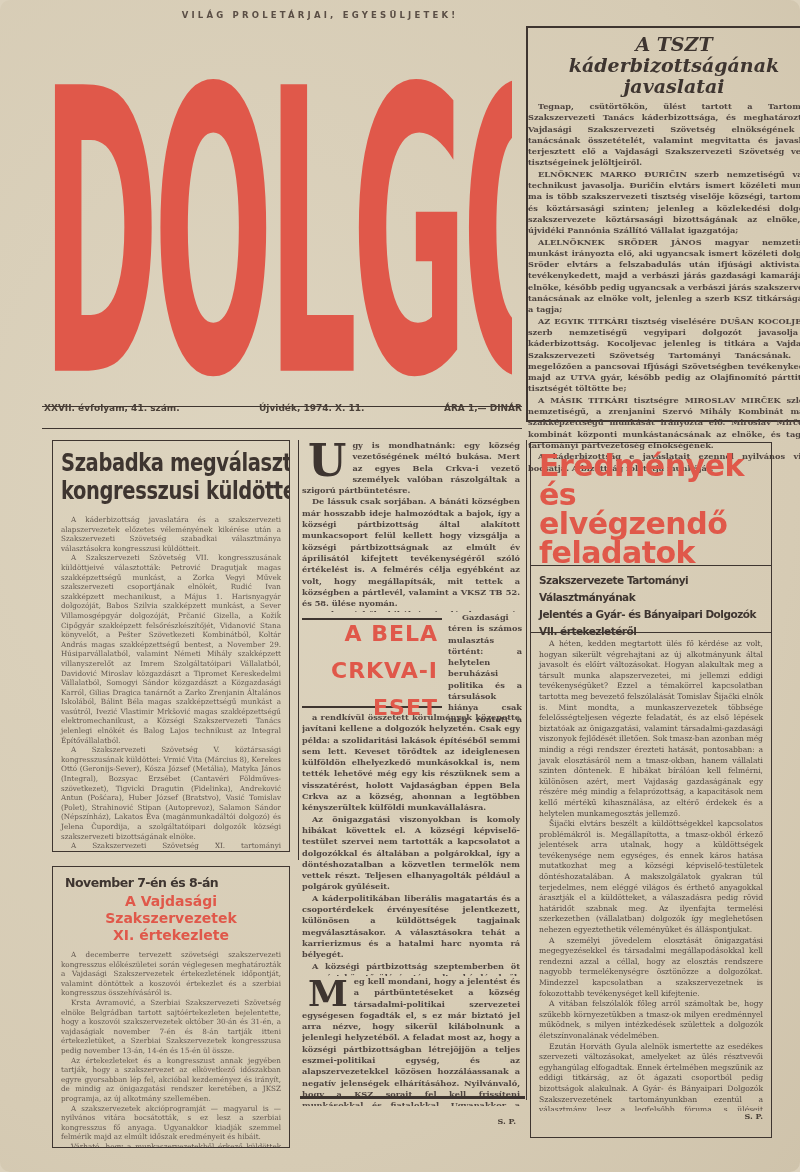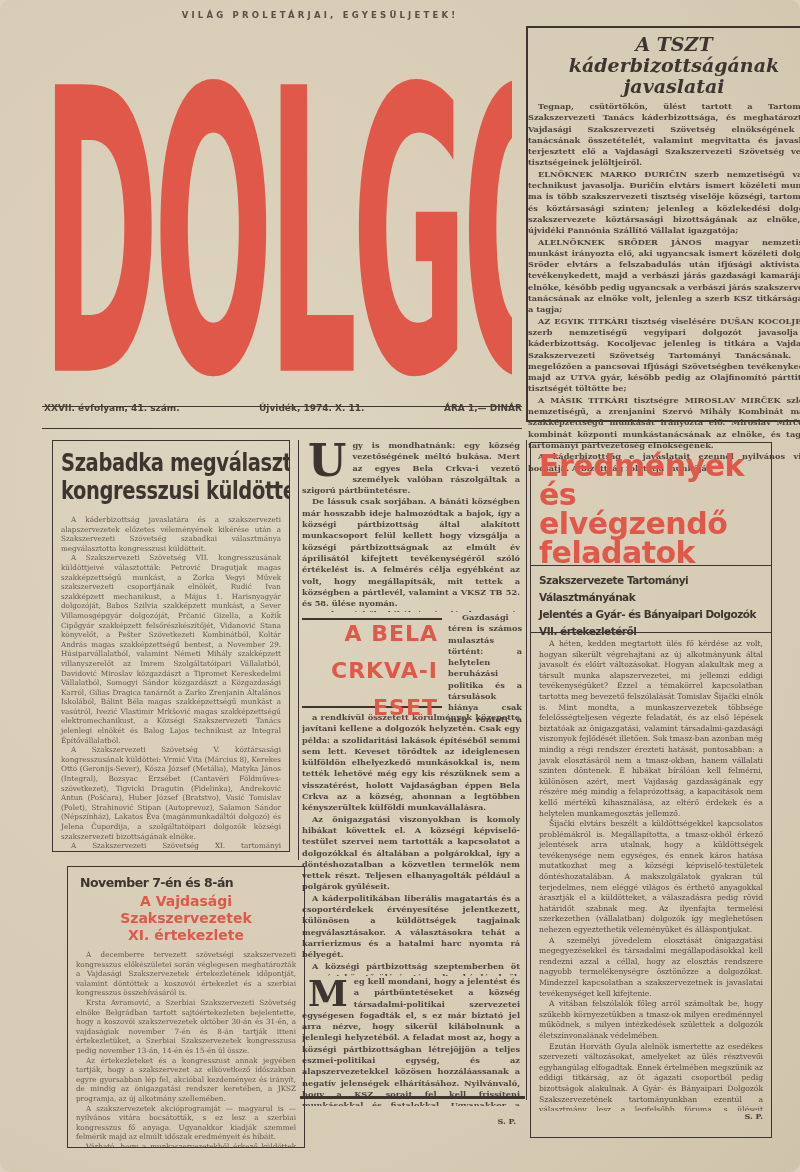--- a/index.html
+++ b/index.html
@@ -100,21 +100,21 @@
       <p>A káderbizottság e javaslatait ezennel nyilvános vitára bocsátja. A bizottság folytatja munkáját.</p>
     </div>
   </div>
 
   <div class="box" id="szabadka" style="overflow:hidden;">
     <div class="headwrap">
       <div class="cond">Szabadka megválasztotta</div>
       <div class="cond">kongresszusi küldötteit</div>
     </div>
     <div class="body-text light">
-      <p>A káderbizottság javaslatára és a szakszervezeti alapszervezetek előzetes véleményének kikérése után a Szakszervezeti Szövetség szabadkai választmánya megválasztotta kongresszusi küldötteit.</p>
+      <p>A káderbizottság javaslatára és a szakszervezeti alapszervezetek előzetes véleményének kikérése után a Szakszervezeti Szövetség szabadkai választmánya választásokra kongresszusi küldötteit.</p>
       <p>A Szakszervezeti Szövetség VII. kongresszusának küldöttjeivé választották: Petrović Dragutjak magas szakképzettségű munkást, a Zorka Vegyi Művek szakszervezeti csoportjának elnökét, Rudić Ivan szakképzett mechanikust, a Május 1. Harisnyagyár dolgozóját, Babos Szilvia szakképzett munkást, a Sever Villamosgépgyár dolgozóját, Prčanić Gizella, a Kožiḱ Cipőgyár szakképzett felsőrészkészítőjét, Vidanović Stana könyvelőt, a Pešter Szövetkezeti Kombinátból, Koltár András magas szakképzettségű bentest, a November 29. Húsiparvállalatból, valamint Németi Mihály szakképzett villanyszerelőt az Imrem Szolgáltatóipari Vállalatból, Davidović Miroslav közgazdászt a Tipromet Kereskedelmi Vállalatból, Somogyi Sándor közgazdászt a Közgazdasági Karról, Gilias Dragica tanárnőt a Zarko Zrenjanin Általános Iskolából, Bálint Béla magas szakképzettségű munkást a vasútról, Ivezić Vlastimir Mrkšović magas szakképzettségű elektromechanikust, a Községi Szakszervezeti Tanács jelenlegi elnökét és Balog Lajos technikust az Integral Építővállalatból.</p>
       <p>A Szakszervezeti Szövetség V. köztársasági kongresszusának küldöttei: Vrmić Vita (Március 8), Kerekes Ottó (Geronijs-Sever), Kósza József (Metália), Matyka János (Integral), Bozsyac Erzsébet (Cantavéri Földműves-szövetkezet), Tigvicki Dragutin (Fidelinka), Andreković Antun (Pošćara), Huber József (Bratstvo), Vasić Tomislav (Polet), Strahinović Stipan (Autoprevoz), Salamon Sándor (Népszínház), Lakatos Éva (magánmunkadáltói dolgozó) és Jelena Čupordija, a szolgáltatóipari dolgozók községi szakszervezeti bizottságának elnöke.</p>
       <p>A Szakszervezeti Szövetség XI. tartományi értekezletének küldöttei: Dudás Antal (Virág Balász), Kopunović Zsófia (Szirma), Evetović Stipan (Mladost), Kovačević Lazo (Pandoka), Grizak Marko (Nova Budućnost), Bozsandi Katica (Budi), Narandžić Marija (Snežana), Kuljić Marta (Integral), Molnár Mihály (Agrokombinát), Poc Géza (Agrokombinát), Patarčić Marija (Bünir), Novaković Đuro (Fidelinka), Gáli Magdolna (Mézsara), Mazović Milkan (Szilmeks Kanovit), Ancsus György (Trim), Čerić Milan (Pallos), Bálás László (Elektrovreméni), Kiseli Matilda (Namatex), Dertier Poljakević Silvija (Városgyéndező Intézet), Kerekes Sándor (Szakszervezeti Tanács), Kazazić Marta (Társadalombiztosító Intézet), Bozsik István (Dinamatrans), Marcikić Béla (Birografika).</p>
 
     </div>
   </div>
 
   <div id="bela">
     <div class="body-text" style="height:172px; overflow:hidden;">
       <span class="dropcap">Ú</span>
@@ -151,29 +151,29 @@
       <span>feladatok</span>
     </div>
     <div class="sub">
       <span class="cond">Szakszervezete Tartományi Választmányának</span>
       <span class="cond">Jelentés a Gyár- és Bányaipari Dolgozók</span>
       <span class="cond">VII. értekezletéről</span>
     </div>
     <div class="txt body-text" style="font-weight:normal; font-size:7.6px; line-height:10.6px; height:478px; overflow:hidden;">
       <p>A héten, kedden megtartott ülés fő kérdése az volt, hogyan sikerült végrehajtani az új alkotmányunk által javasolt és előírt változásokat. Hogyan alakultak meg a társult munka alapszervezetei, mi jellemzi eddigi tevékenységüket? Ezzel a témakörrel kapcsolatban tartotta meg bevezető felszólalását Tomislav Šijački elnök is. Mint mondta, a munkaszervezetek többsége felelősségteljesen végezte feladatát, és az első lépések biztatóak az önigazgatási, valamint társadalmi-gazdasági viszonyok fejlődését illetően. Sok tmasz-ban azonban még mindig a régi rendszer érezteti hatását, pontosabban: a javak elosztásáról nem a tmasz-okban, hanem vállalati szinten döntenek. E hibákat bírálóan kell felmérni, különösen azért, mert Vajdaság gazdaságának egy részére még mindig a felaprózottság, a kapacitások nem kellő mértékű kihasználása, az eltérő érdekek és a helytelen munkamegosztás jellemző.</p>
       <p>Šijački elvtárs beszélt a küldöttségekkel kapcsolatos problémákról is. Megállapította, a tmasz-okból érkező jelentések arra utalnak, hogy a küldöttségek tevékenysége nem egységes, és ennek káros hatása mutatkozhat meg a községi képviselő-testületek döntéshozatalában. A makszolgálatok gyakran túl terjedelmes, nem eléggé világos és érthető anyagokkal árasztják el a küldötteket, a válaszadásra pedig rövid határidőt szabnak meg. Az ilyenfajta termelési szerkezetben (vállalatban) dolgozók így meglehetősen nehezen egyeztethetik véleményüket és álláspontjukat.</p>
-      <p>A személyi jövedelem elosztását önigazgatási megegyezésekkel és társadalmi megállapodásokkal kell rendezni azzal a céllal, hogy az elosztás rendszere nagyobb termelékenységre ösztönözze a dolgozókat. Mindezzel kapcsolatban a szakszervezetnek is javaslatai tevékenységet kell kifejtenie.</p>
+      <p>A személyi jövedelem elosztását önigazgatási megegyezésekkel és társadalmi megállapodásokkal kell rendezni azzal a céllal, hogy az elosztás rendszere nagyobb termelékenységre ösztönözze a dolgozókat. Mindezzel kapcsolatban a szakszervezetnek is fokozottabb tevékenységet kell kifejtenie.</p>
       <p>A vitában felszólalók főleg arról számoltak be, hogy szűkebb környezetükben a tmasz-ok milyen eredménnyel működnek, s milyen intézkedések születtek a dolgozók életszínvonalának védelmében.</p>
       <p>Ezután Horváth Gyula alelnök ismertette az esedékes szervezeti változásokat, amelyeket az ülés résztvevői egyhangúlag elfogadtak. Ennek értelmében megszűnik az eddigi titkárság, az öt ágazati csoportból pedig bizottságok alakulnak. A Gyár- és Bányaipari Dolgozók Szakszervezetének tartományunkban ezentúl a választmány lesz a legfelsőbb fóruma, s üléseit négyévenként tartják meg. Létrejön a 75 tagból álló tartományi bizottság s ennek 23 tagú végrehajtó bizottsága. Hat ágazati bizottság fog alakulni.</p>
 
     </div>
     <div class="sig" style="padding:0 8px;">S. P.</div>
   </div>
 
-  <div class="box" id="nov" style="overflow:hidden;margin-left:15px;">
+  <div class="box" id="nov" style="overflow:hidden;">
     <span class="cond dark">November 7-én és 8-án</span>
     <span class="cond red">A Vajdasági Szakszervezetek</span>
     <span class="cond red" style="margin-bottom:6px;">XI. értekezlete</span>
     <div class="body-text light">
       <p>A decemberre tervezett szövetségi szakszervezeti kongresszus előkészületei során véglegesen meghatározták a Vajdasági Szakszervezetek értekezletének időpontját, valamint döntöttek a koszovói értekezlet és a szerbiai kongresszus összehívásáról is.</p>
       <p>Krsta Avramović, a Szerbiai Szakszervezeti Szövetség elnöke Belgrádban tartott sajtóértekezleten bejelentette, hogy a koszovói szakszervezetek október 30-án és 31-én, a vajdaságiak november 7-én és 8-án tartják itteni értekezletüket, a Szerbiai Szakszervezetek kongresszusa pedig november 13-án, 14-én és 15-én ül össze.</p>
       <p>Az értekezleteket és a kongresszust annak jegyében tartják, hogy a szakszervezet az elkövetkező időszakban egyre gyorsabban lép fel, akcióbal kezdeményez és irányít, de mindig az önigazgatási rendszer keretében, a JKSZ programja, az új alkotmány szellemében.</p>
       <p>A szakszervezetek akcióprogramját — magyarul is — nyilvános vitára bocsátották, s ez lesz a szerbiai kongresszus fő anyaga. Ugyanakkor kiadják szemmel felmérik majd az elmúlt időszak eredményeit és hibáit.</p>
       <p>Várható, hogy a munkaszervezetekből érkező küldöttek értékes tapasztalatokkal, adatokkal, véleményei gazdagítják majd a kongresszusi vitaanyagot.</p>
 

